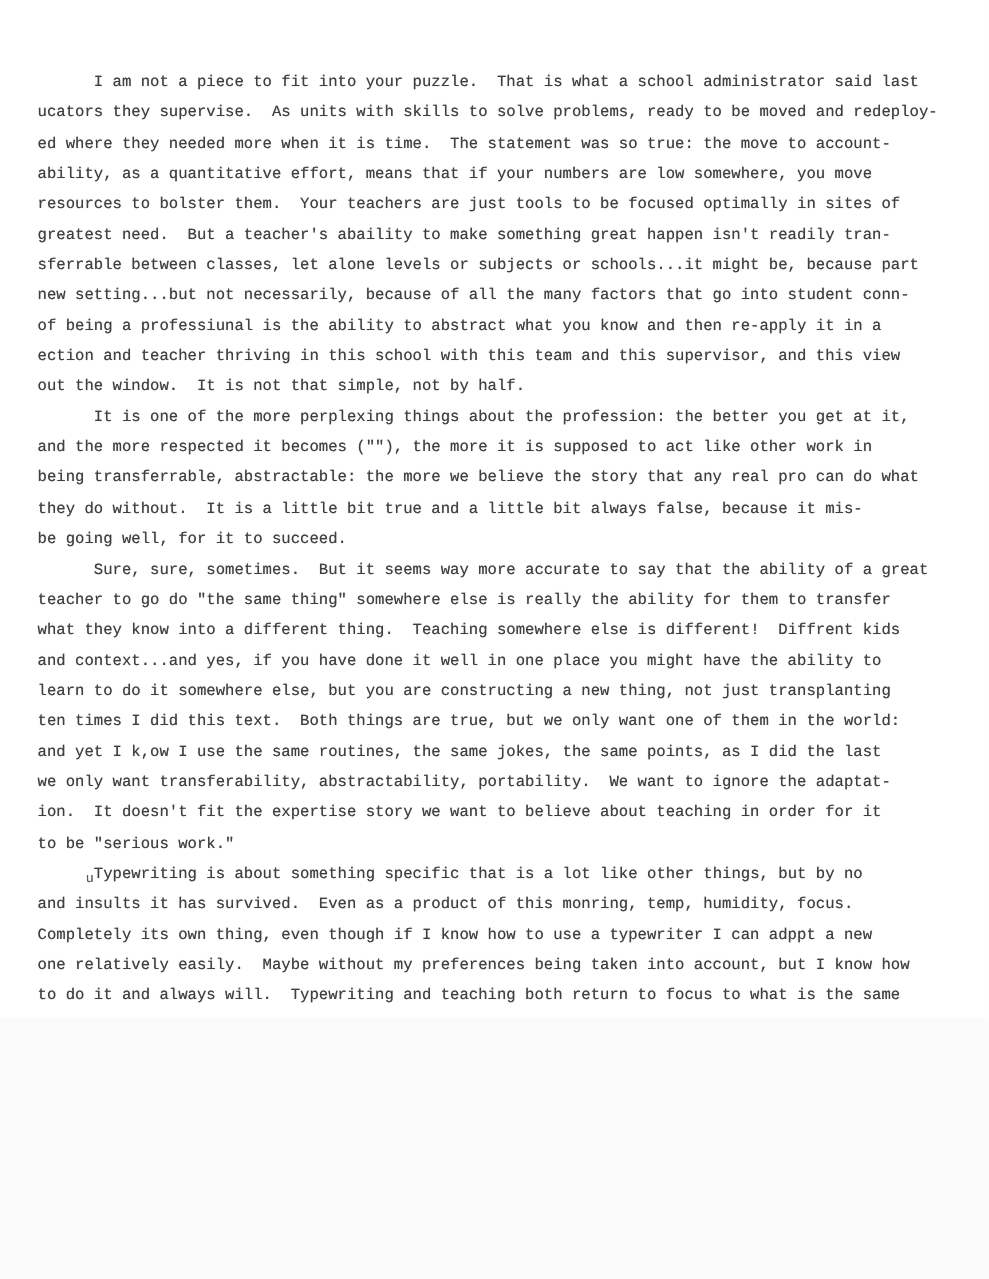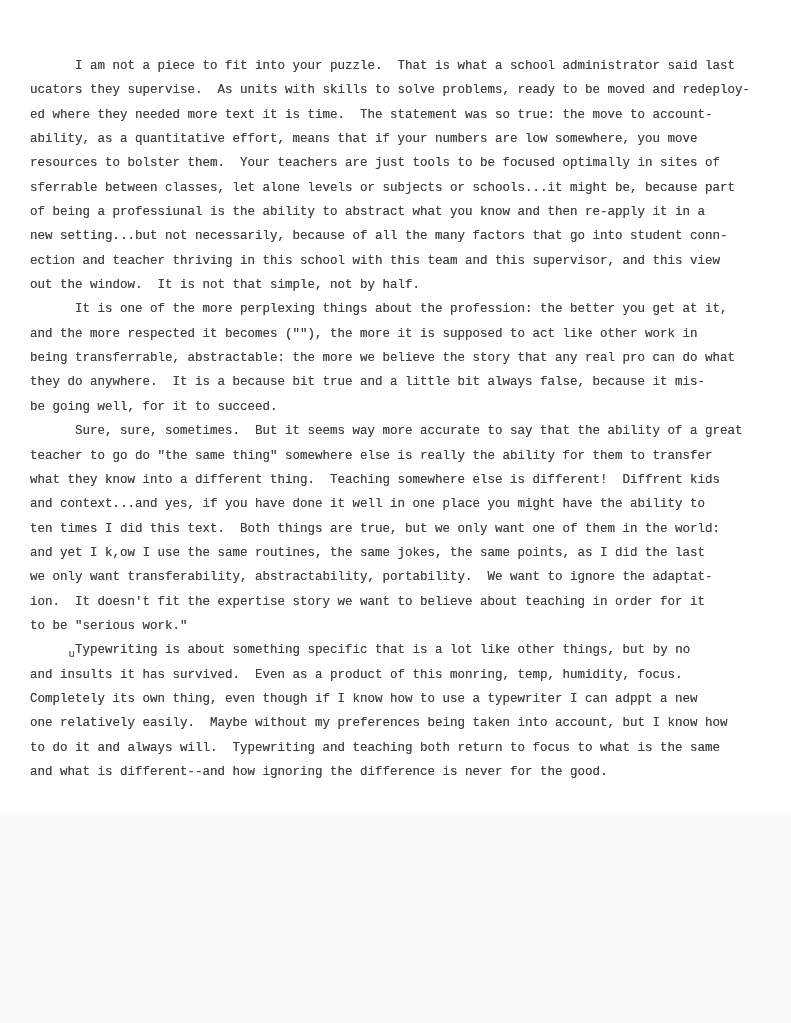--- a/index.html
+++ b/index.html
@@ -35,43 +35,45 @@
   }
 </style>
 </head>
 <body>
 
 <div class="sheet">
 
   <div class="para">
     <div class="line">      I am not a piece to fit into your puzzle.  That is what a school administrator said last</div>
     <div class="line">ucators they supervise.  As units with skills to solve problems, ready to be moved and redeploy-</div>
-    <div class="line">ed where they needed more text it is time.  The statement was so true: the move to account-</div>
+    <div class="line">ed where they needed more when it is time.  The statement was so true: the move to account-</div>
     <div class="line">ability, as a quantitative effort, means that if your numbers are low somewhere, you move</div>
     <div class="line">resources to bolster them.  Your teachers are just tools to be focused optimally in sites of</div>
+    <div class="line">greatest need.  But a teacher's abaility to make something great happen isn't readily tran-</div>
     <div class="line">sferrable between classes, let alone levels or subjects or schools...it might be, because part</div>
+    <div class="line">new setting...but not necessarily, because of all the many factors that go into student conn-</div>
     <div class="line">of being a professiunal is the ability to abstract what you know and then re-apply it in a</div>
-    <div class="line">new setting...but not necessarily, because of all the many factors that go into student conn-</div>
     <div class="line">ection and teacher thriving in this school with this team and this supervisor, and this view</div>
     <div class="line">out the window.  It is not that simple, not by half.</div>
   </div>
 
   <div class="para">
     <div class="line">      It is one of the more perplexing things about the profession: the better you get at it,</div>
     <div class="line">and the more respected it becomes (""), the more it is supposed to act like other work in</div>
     <div class="line">being transferrable, abstractable: the more we believe the story that any real pro can do what</div>
-    <div class="line">they do anywhere.  It is a because bit true and a little bit always false, because it mis-</div>
+    <div class="line">they do without.  It is a little bit true and a little bit always false, because it mis-</div>
     <div class="line">be going well, for it to succeed.</div>
   </div>
 
   <div class="para">
     <div class="line">      Sure, sure, sometimes.  But it seems way more accurate to say that the ability of a great</div>
     <div class="line">teacher to go do "the same thing" somewhere else is really the ability for them to transfer</div>
     <div class="line"><span>what they know into a </span><span class="uword">different</span><span> thing.  Teaching somewhere else is different!  Diffrent kids</span></div>
     <div class="line">and context...and yes, if you have done it well in one place you might have the ability to</div>
+    <div class="line">learn to do it somewhere else, but you are constructing a new thing, not just transplanting</div>
     <div class="line">ten times I did this text.  Both things are true, but we only want one of them in the world:</div>
     <div class="line">and yet I k,ow I use the same routines, the same jokes, the same points, as I did the last</div>
     <div class="line">we only want transferability, abstractability, portability.  We want to ignore the adaptat-</div>
     <div class="line">ion.  It doesn't fit the expertise story we want to believe about teaching in order for it</div>
     <div class="line">to be "serious work."</div>
   </div>
 
   <div class="para">
     <div class="line"><span>     </span><span class="stray">u</span><span>Typewriting is about something specific that is a lot like other things, but by no</span></div>
     <div class="line">and insults it has survived.  Even as a product of this monring, temp, humidity, focus.</div>

